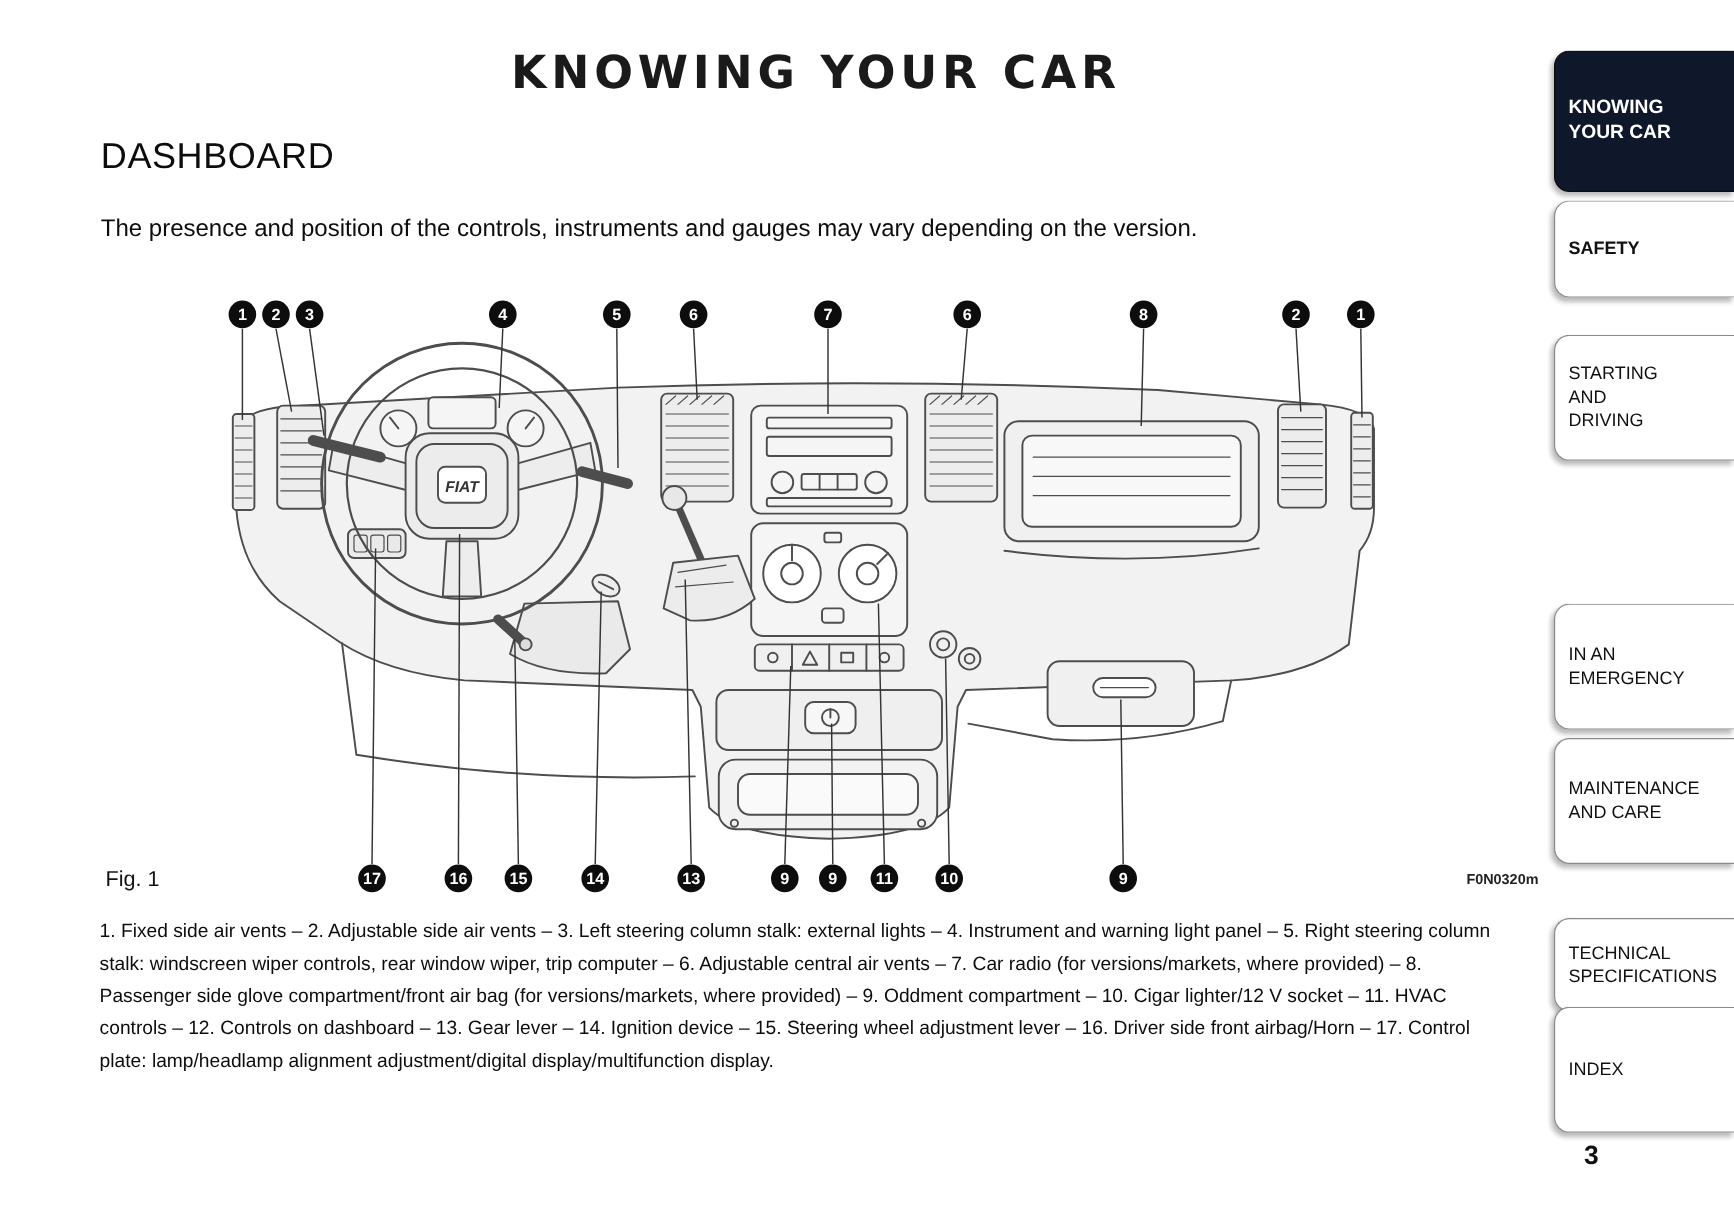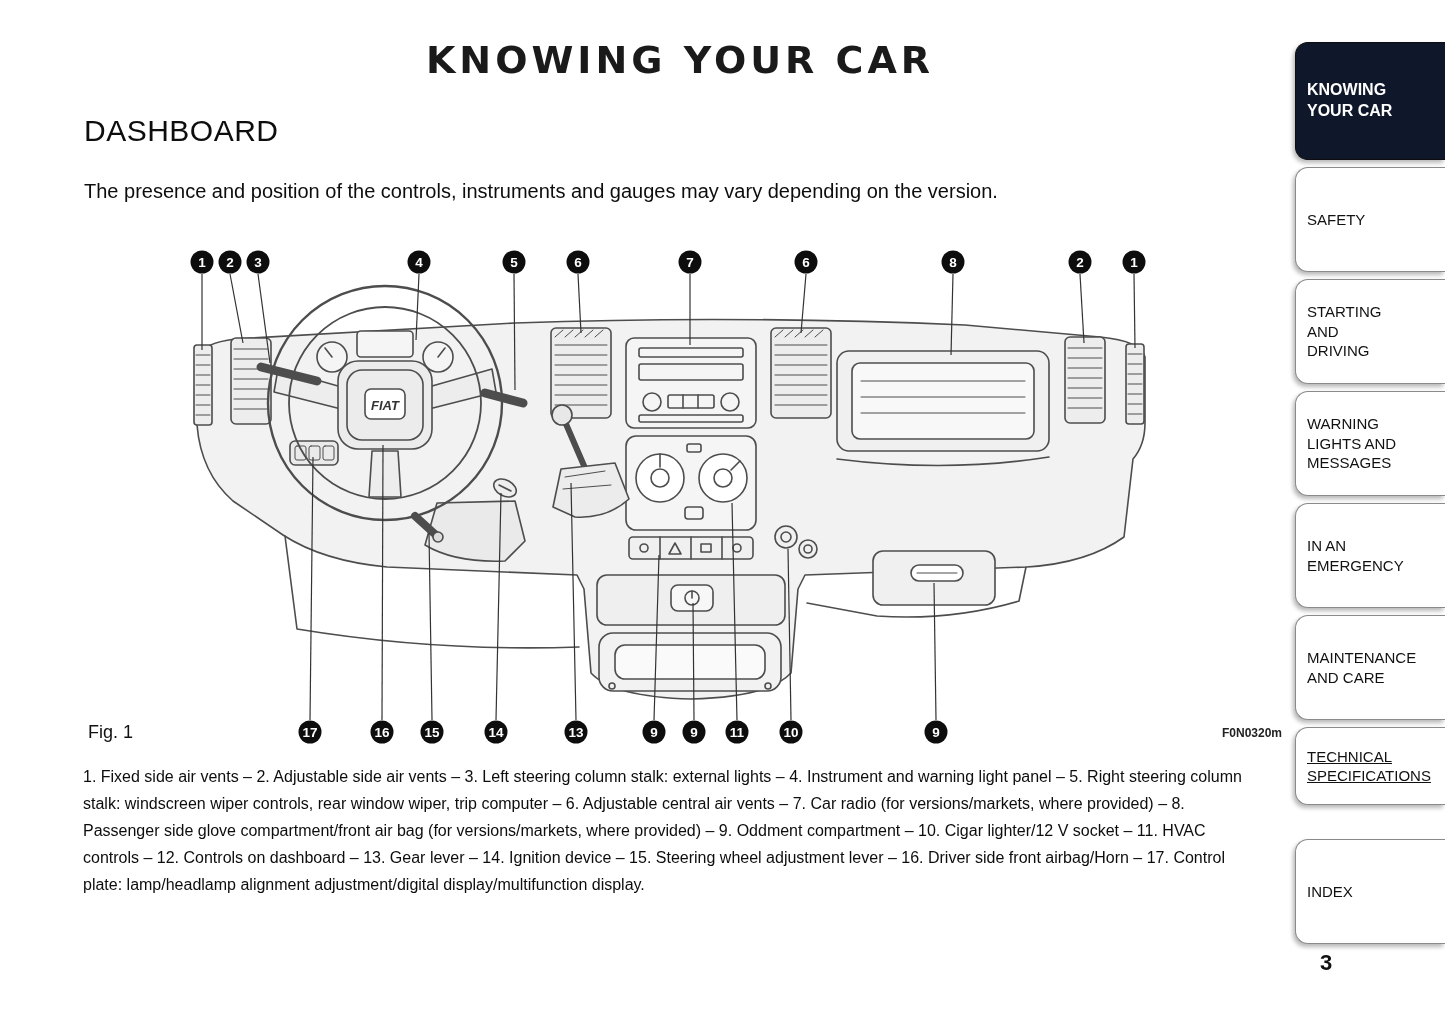--- a/index.html
+++ b/index.html
@@ -223,28 +223,25 @@
       </div>
   </div>
 
   <div class="fig-caption">Fig. 1</div>
   <div class="fig-code">F0N0320m</div>
   <div class="legend">1. Fixed side air vents – 2. Adjustable side air vents – 3. Left steering column stalk: external lights – 4. Instrument and warning light panel – 5. Right steering column stalk: windscreen wiper controls, rear window wiper, trip computer – 6. Adjustable central air vents – 7. Car radio (for versions/markets, where provided) – 8. Passenger side glove compartment/front air bag (for versions/markets, where provided) – 9. Oddment compartment – 10. Cigar lighter/12 V socket – 11. HVAC controls – 12. Controls on dashboard – 13. Gear lever – 14. Ignition device – 15. Steering wheel adjustment lever – 16. Driver side front airbag/Horn – 17. Control plate: lamp/headlamp alignment adjustment/digital display/multifunction display.</div>
   <div class="page-number">3</div>
 
   <div class="tab active" style="top:42px;height:118px;">KNOWING
 YOUR CAR</div>
-  <div class="tab" style="top:167px;height:105px;">SAFETY</div>
+  <div class="tab" style="top:167px;height:81px;font-weight:bold;">SAFETY</div>
   <div class="tab" style="top:279px;height:105px;">STARTING
 AND
 DRIVING</div>
-  <div class="tab" style="top:391px;height:105px;">WARNING
-LIGHTS AND
-MESSAGES</div>
   <div class="tab" style="top:503px;height:105px;">IN AN
 EMERGENCY</div>
   <div class="tab" style="top:615px;height:105px;margin-left:10px;">MAINTENANCE
 AND CARE</div>
-  <div class="tab" style="top:727px;height:78px;text-decoration:underline;">TECHNICAL
+  <div class="tab" style="top:765px;height:78px;">TECHNICAL
 SPECIFICATIONS</div>
   <div class="tab" style="top:839px;height:105px;">INDEX</div>
 
 </div>
 
 </body></html>

